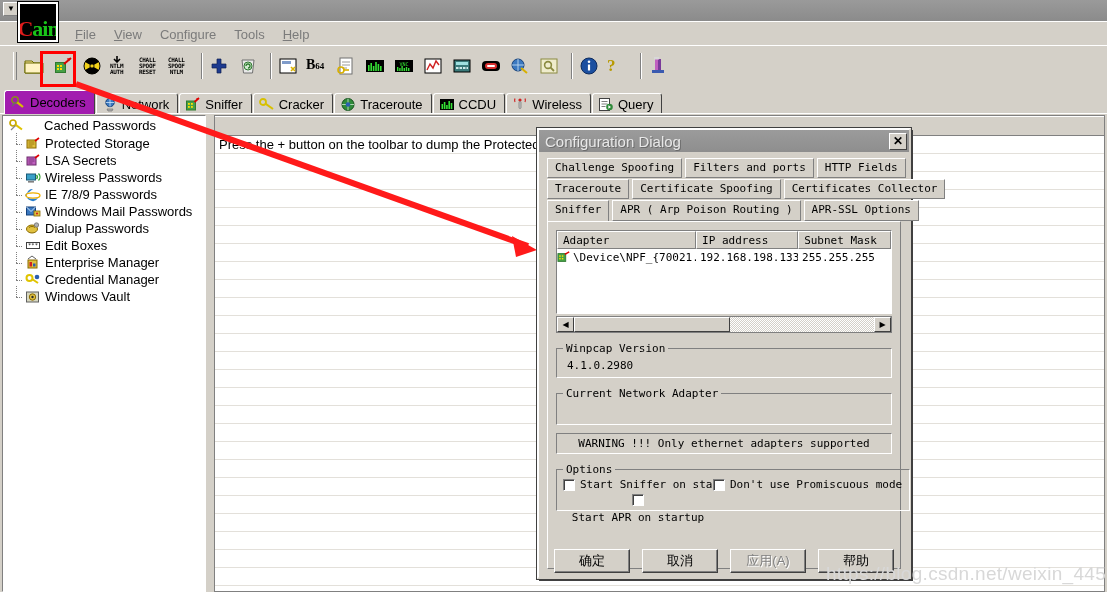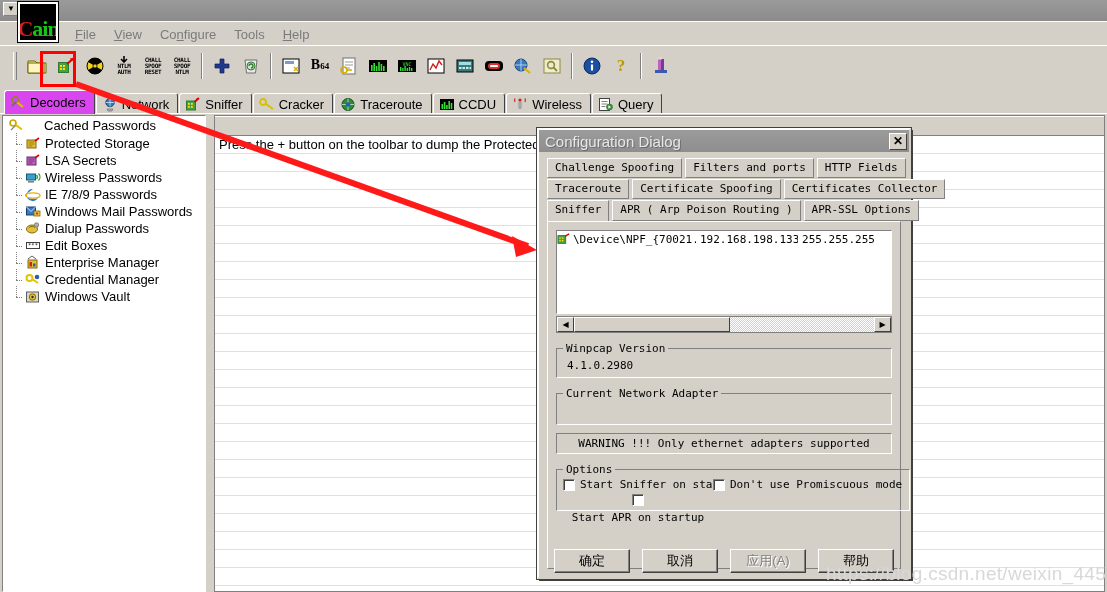--- a/index.html
+++ b/index.html
@@ -66,21 +66,21 @@
   .tb-grip {
     width: 4px; height: 28px; margin: 0 5px;
     border-left: 1px solid #ffffff; border-right: 1px solid #808080;
   }
   .tb-sep {
     width: 2px; height: 26px; margin: 0 4px;
     border-left: 1px solid #808080; border-right: 1px solid #ffffff;
   }
   .tb-btn {
     width: 28px; height: 28px;
-    display: flex; align-items: center; justify-content: center;
+    display: flex; align-items: center; justify-content: flex-start;
     position: relative;
   }
   .tb-ico { width: 22px; height: 20px; position: relative; display:block; }
   .tb-label {
     font-family: "DejaVu Sans Mono", monospace;
     font-size: 6px; font-weight: bold; line-height: 6px; color: #000;
     text-align: center; letter-spacing: -0.3px;
   }
   .highlight-box {
     position: absolute; left: 40px; top: 51px; width: 36px; height: 36px;
@@ -96,21 +96,21 @@
   .tab {
     height: 21px; display: flex; align-items: center; gap: 4px;
     padding: 0 8px 0 5px;
     background: #d4d0c8;
     border: 1px solid #ffffff; border-right-color: #404040; border-bottom: none;
     border-top-right-radius: 3px; border-top-left-radius: 3px;
     font-size: 13px; color: #000; white-space: nowrap;
     margin-right: 1px;
   }
   .tab.active {
-    height: 24px; background: #d946ef; font-weight: normal;
+    height: 24px; background: #a21caf; font-weight: normal;
     border-bottom: none; z-index: 3;
   }
   .tab-ico { width: 16px; height: 15px; position: relative; flex: 0 0 16px; }
 
   
   .client {
     position: absolute; left: 0; top: 113px; width: 1107px; height: 479px;
     background: #d4d0c8;
     border-top: 1px solid #ffffff;
   }
@@ -779,20 +779,25 @@
         <div class="tabrow last">
           <div class="dtab active">Sniffer</div>
           <div class="dtab">APR ( Arp Poison Routing )</div>
           <div class="dtab">APR-SSL Options</div>
         </div>
       </div>
 
       <div class="tabpage">
 
         <div class="lv">
+          <div class="lv-head">
+            <div class="lv-th" style="width:150px;">Adapter</div>
+            <div class="lv-th" style="width:110px;">IP address</div>
+            <div class="lv-th" style="width:100px;">Subnet Mask</div>
+          </div>
           <div class="lv-row">
             <div style="width:150px;display:flex;align-items:center;gap:2px;overflow:hidden;">
               <svg width="14" height="13" viewBox="0 0 16 15" style="flex:0 0 14px;">
                 <rect x="1" y="3" width="9" height="9" fill="#46a046" stroke="#2f7a2f" stroke-width="1"></rect>
                 <rect x="2.5" y="5" width="1.7" height="1.7" fill="#ffe000"></rect>
                 <rect x="5.5" y="5" width="1.7" height="1.7" fill="#ffe000"></rect>
                 <rect x="2.5" y="8" width="1.7" height="1.7" fill="#ffe000"></rect>
                 <rect x="5.5" y="8" width="1.7" height="1.7" fill="#ffe000"></rect>
                 <path d="M9 4 L14 1" stroke="#e00000" stroke-width="1.6"></path>
               </svg>

